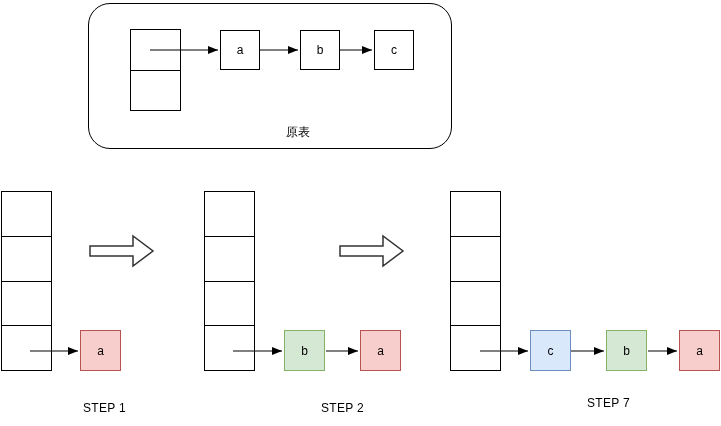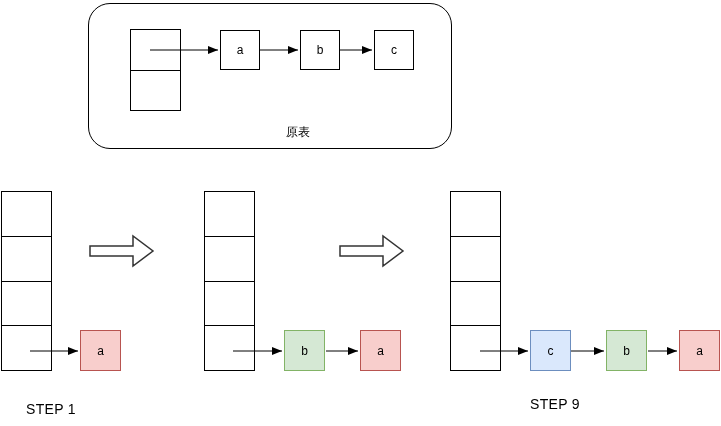--- a/index.html
+++ b/index.html
@@ -15,21 +15,21 @@
   .head-box .cell:first-child{border-bottom:1px solid #000;}
   .stack{border:1px solid #000;background:#fff;display:flex;flex-direction:column;}
   .stack .cell{flex:1;border-bottom:1px solid #000;}
   .stack .cell:last-child{border-bottom:none;}
   .node{
     width:41px;height:41px;border:1px solid #000;background:#fff;
     display:flex;align-items:center;justify-content:center;
     font-size:12px;line-height:1;
   }
   .label{font-size:12px;text-align:right;}
-  .step-label{font-size:14px;text-align:left;letter-spacing:.3px;}
+  .step-label{font-size:12px;text-align:right;letter-spacing:.3px;}
   svg.overlay{position:absolute;left:0;top:0;pointer-events:none;}
 </style>
 </head>
 <body>
 
 <div class="canvas">
 
   <div class="abs group-box" style="left:88px;top:3px;width:364px;height:146px;"></div>
 
   <div class="abs head-box" style="left:130px;top:29px;width:51px;height:82px;">
@@ -53,31 +53,32 @@
   <div class="abs step-label" style="left:26px;top:401px;width:100px;">STEP 1</div>
 
   <div class="abs stack" style="left:204px;top:191px;width:51px;height:180px;">
     <div class="cell"></div>
     <div class="cell"></div>
     <div class="cell"></div>
     <div class="cell"></div>
   </div>
   <div class="abs node" style="left: 284px; top: 330px; background-color: rgb(213, 232, 212); border-color: rgb(130, 179, 102);">b</div>
   <div class="abs node" style="left: 360px; top: 330px; background-color: rgb(248, 206, 204); border-color: rgb(184, 84, 80);">a</div>
+  <div class="abs step-label" style="left:264px;top:401px;width:100px;">STEP 2</div>
 
   <div class="abs stack" style="left:450px;top:191px;width:51px;height:180px;">
     <div class="cell"></div>
     <div class="cell"></div>
     <div class="cell"></div>
     <div class="cell"></div>
   </div>
   <div class="abs node" style="left: 530px; top: 330px; background-color: rgb(218, 232, 252); border-color: rgb(108, 142, 191);">c</div>
   <div class="abs node" style="left: 606px; top: 330px; background-color: rgb(213, 232, 212); border-color: rgb(130, 179, 102);">b</div>
   <div class="abs node" style="left: 679px; top: 330px; background-color: rgb(248, 206, 204); border-color: rgb(184, 84, 80);">a</div>
-  <div class="abs step-label" style="left:530px;top:396px;width:100px;">STEP 9</div>
+  <div class="abs step-label" style="left:530px;top:396px;width:100px;">STEP 7</div>
 
   <svg class="overlay" width="721" height="426" viewBox="0 0 721 426">
     <defs>
       <marker id="ah" markerWidth="11" markerHeight="8" refX="10" refY="4" orient="auto" markerUnits="userSpaceOnUse">
         <path d="M0,0 L10,4 L0,8 Z" fill="#000"></path>
       </marker>
     </defs>
 
     <line x1="150" y1="50" x2="218" y2="50" stroke="#000" stroke-width="1" marker-end="url(#ah)"></line>
     <line x1="260" y1="50" x2="298" y2="50" stroke="#000" stroke-width="1" marker-end="url(#ah)"></line>

